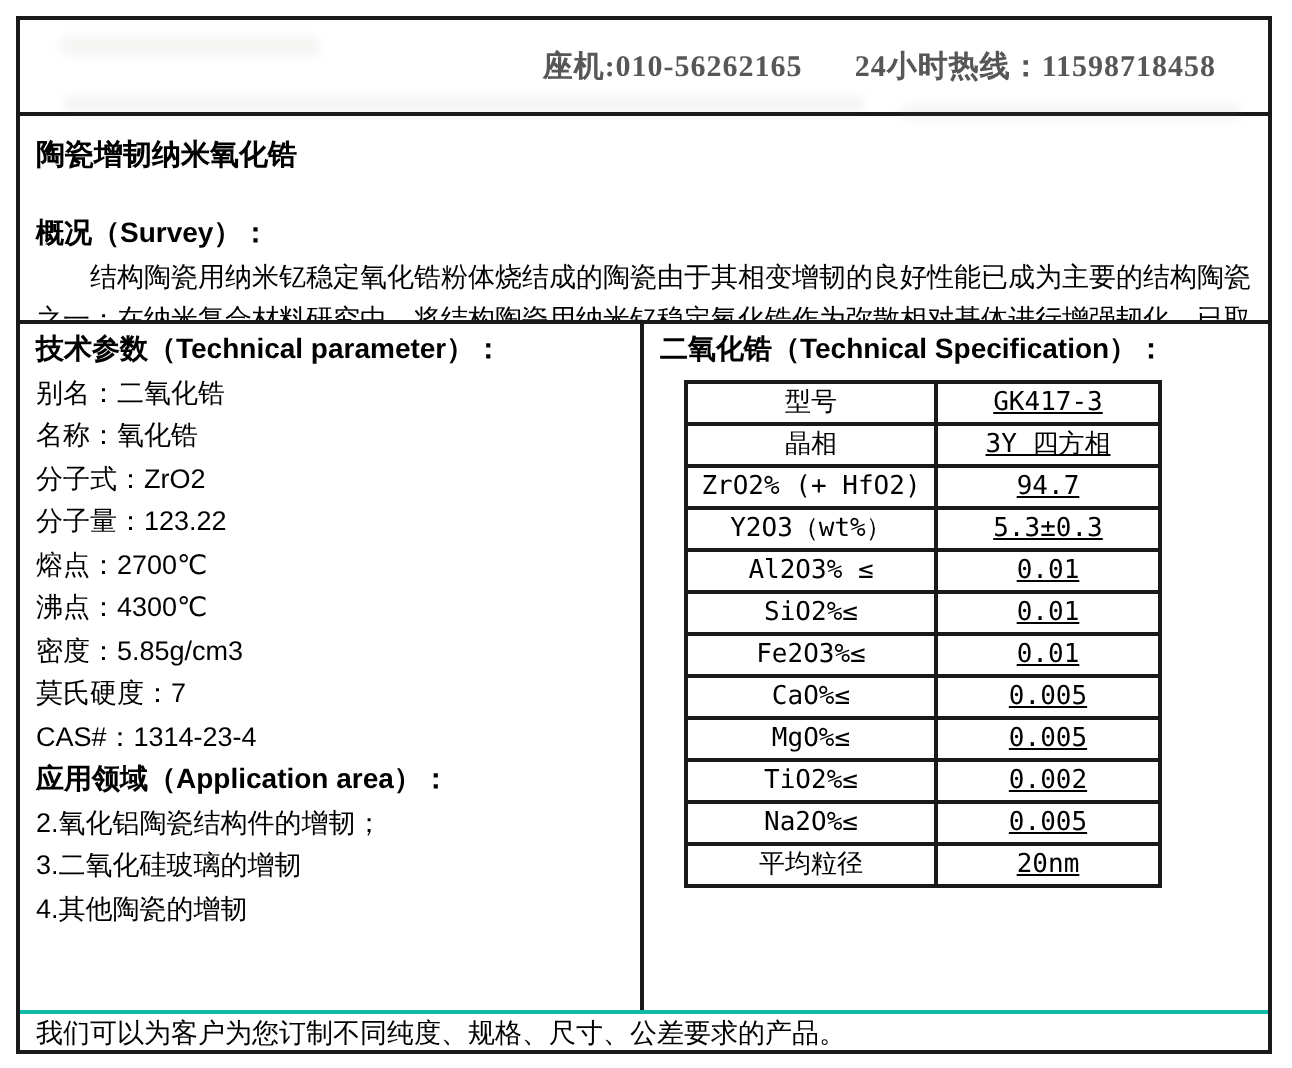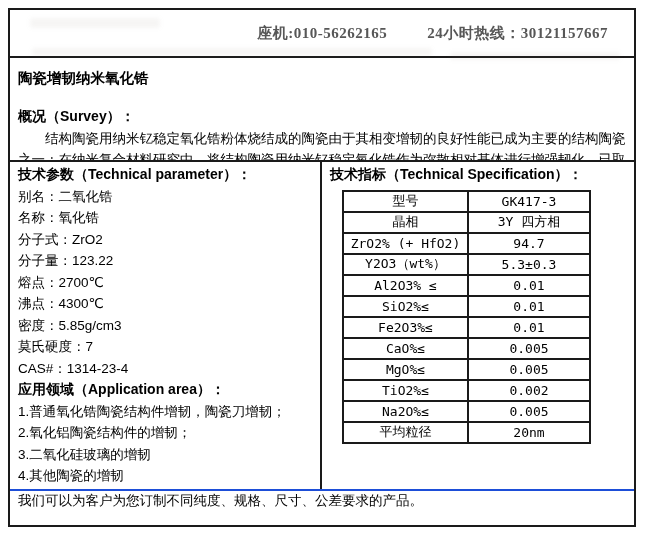--- a/index.html
+++ b/index.html
@@ -31,21 +31,21 @@
   .smudge.s2 { left: 22px; top: 38px; width: 400px; height: 8px; }
   .smudge.s3 { left: 440px; top: 42px; width: 170px; height: 8px; }
 
   .header-bar {
     height: 48px;
     border-bottom: 2px solid #1a1a1a;
     display: flex;
     align-items: center;
     justify-content: flex-end;
     padding-right: 26px;
-    gap: 40px;
+    gap: 26px;
     position: relative;
   }
   .phone {
     font-family: "Liberation Serif", "DejaVu Serif", serif;
     font-weight: bold;
     font-size: 15px;
     color: #575757;
     letter-spacing: 0.5px;
     white-space: nowrap;
   }
@@ -113,43 +113,43 @@
     height: 21px;
     text-align: center;
     vertical-align: middle;
     font-size: 13px;
     font-family: "DejaVu Sans Mono", "Liberation Mono", monospace;
     padding: 0 4px;
     overflow: hidden;
     white-space: nowrap;
   }
   .spec-table .label-cell { width: 125px; }
-  .spec-table .value-cell { width: 122px; }
+  .spec-table .value-cell { width: 112px; text-decoration: underline; }
 
   .footer {
-    height: 36px;
-    border-top: 2px solid #1d4ed8;
+    height: 20px;
+    border-top: 2px solid #14b8a6;
     line-height: 20px;
     font-size: 13.5px;
     padding-left: 8px;
     white-space: nowrap;
     overflow: hidden;
   }
 </style>
 </head>
 <body>
 
 <div class="page">
 
   <div class="header-bar">
     <span class="smudge s1"></span>
     <span class="smudge s2"></span>
     <span class="smudge s3"></span>
     <span class="phone">座机:010-56262165</span>
-    <span class="phone">24小时热线：30121157667</span>
+    <span class="phone">24小时热线：11598718458</span>
   </div>
 
   <div class="intro">
     <div class="doc-title">陶瓷增韧纳米氧化锆</div>
     <div class="section-heading">概况（Survey）：</div>
     <p class="survey-body">结构陶瓷用纳米钇稳定氧化锆粉体烧结成的陶瓷由于其相变增韧的良好性能已成为主要的结构陶瓷之一；在纳米复合材料研究中，将结构陶瓷用纳米钇稳定氧化锆作为弥散相对基体进行增强韧化，已取得显著的效果。</p>
   </div>
 
   <div class="columns">
 
@@ -161,29 +161,28 @@
           <div>分子式：ZrO2</div>
           <div>分子量：123.22</div>
           <div>熔点：2700℃</div>
           <div>沸点：4300℃</div>
           <div>密度：5.85g/cm3</div>
           <div>莫氏硬度：7</div>
           <div>CAS#：1314-23-4</div>
         </div>
       <div class="section-heading">应用领域（Application area）：</div>
       <div class="param-list">
-          <div>1.普通氧化锆陶瓷结构件增韧，陶瓷刀增韧；</div>
           <div>2.氧化铝陶瓷结构件的增韧；</div>
           <div>3.二氧化硅玻璃的增韧</div>
           <div>4.其他陶瓷的增韧</div>
         </div>
     </div>
 
     <div class="right-col">
-      <div class="section-heading">技术指标（Technical Specification）：</div>
+      <div class="section-heading">二氧化锆（Technical Specification）：</div>
       <table class="spec-table">
         <tbody>
             <tr>
               <td class="label-cell">型号</td>
               <td class="value-cell">GK417-3</td>
             </tr>
             <tr>
               <td class="label-cell">晶相</td>
               <td class="value-cell">3Y 四方相</td>
             </tr>

